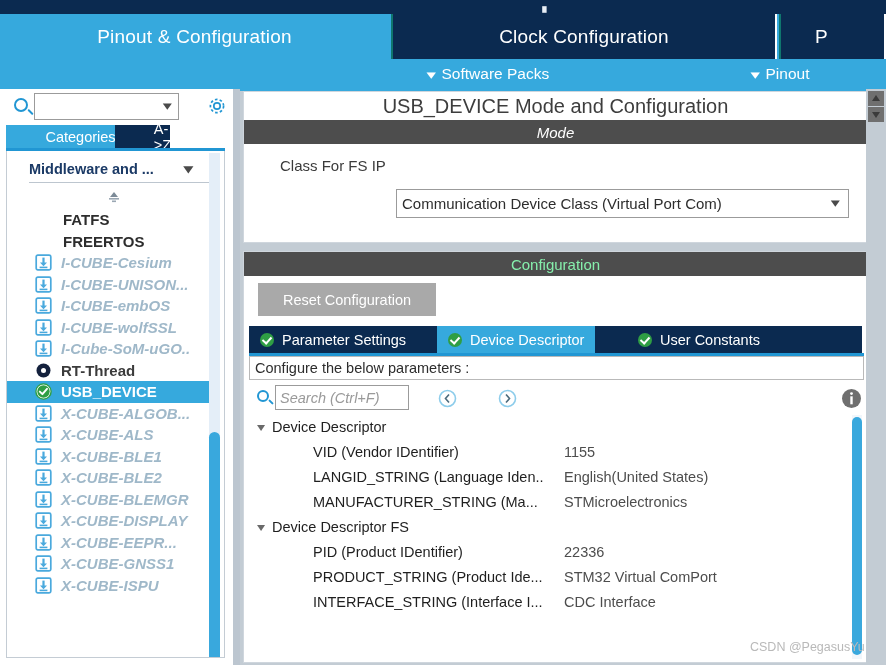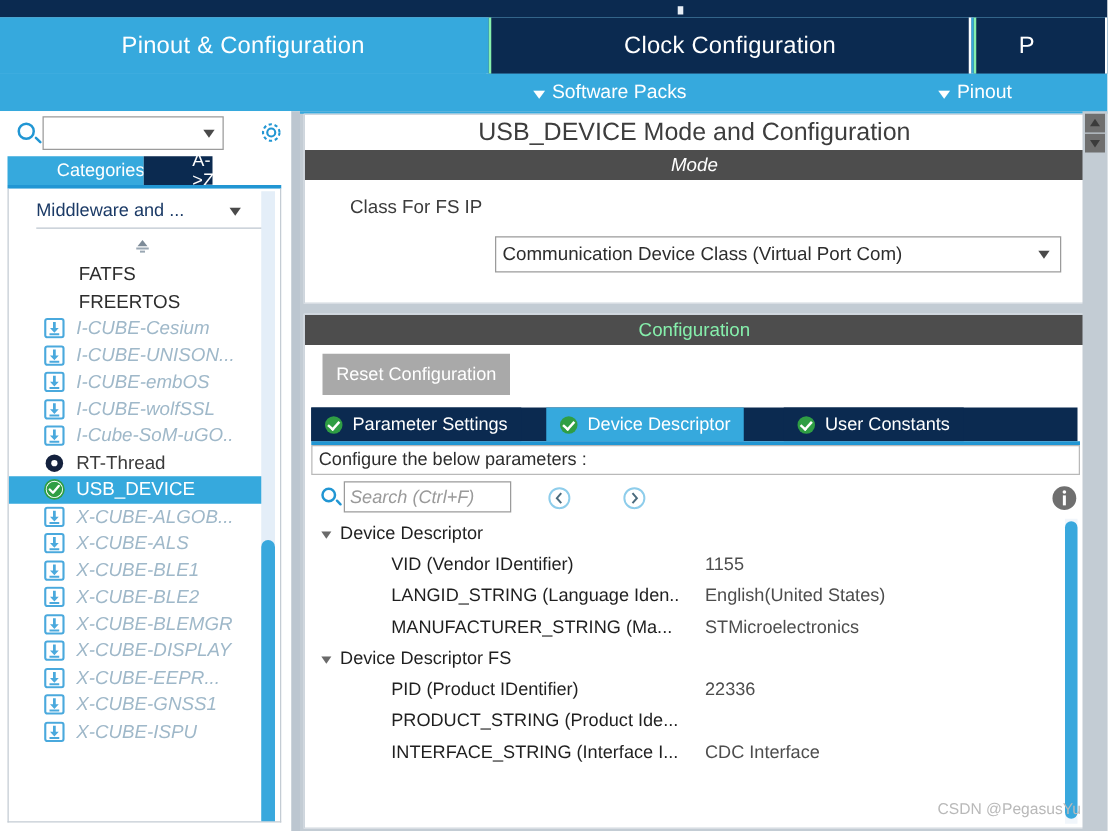--- a/index.html
+++ b/index.html
@@ -28,21 +28,21 @@
     position: absolute; left: 0; top: 14px; width: 886px; height: 45px;
     background: #36a9dd;
   }
   .mtab {
     position: absolute; top: 0; height: 45px;
     display: flex; align-items: center; justify-content: center;
     color: #ffffff; font-size: 19px; letter-spacing: .2px;
     cursor: pointer; user-select: none;
   }
   .mtab.active { background: #36a9dd; }
-  .mtab.inactive { background: #0b2a50; border-left: 2px solid #86efac; border-right: 2px solid #ffffff; }
+  .mtab.inactive { background: #0b2a50; border-left: 2px solid #0f766e; border-right: 2px solid #ffffff; }
   #tab-pinout-config { left: 0; width: 389px; }
   #tab-clock-config  { left: 391px; width: 386px; }
   #tab-next          { left: 779px; width: 107px; justify-content: flex-start; padding-left: 34px; }
 
   
   .subrow {
     position: absolute; left: 0; top: 59px; width: 886px; height: 30px;
     background: #36a9dd;
   }
   .subitem {
@@ -81,21 +81,21 @@
   .ctab {
     position: absolute; top: 0; height: 23px; display: flex; align-items: center;
     justify-content: center; color: #ffffff; font-size: 14.5px; cursor: pointer; user-select: none; padding-left: 40px;
   }
   #cat-tab-categories { left: 0; width: 109px; background: #36a9dd; }
   #cat-tab-az         { left: 109px; width: 55px; background: #0b2a50; }
   .catunderline { position: absolute; left: 6px; top: 59px; width: 219px; height: 3px; background: #2196d3; }
 
   .listbox {
     position: absolute; left: 6px; top: 62px; width: 219px; height: 507px;
-    background: #ffffff; border: 1px solid #c4ccd4; border-top: none; overflow: hidden;
+    background: #ffffff; border: 1px solid #c4ccd4; border-top: none; overflow: hidden; font-weight: bold;
   }
   .grouphdr {
     position: absolute; left: 22px; top: 6px; width: 165px; height: 24px;
     display: flex; align-items: center; color: #1b3a66; font-size: 14.5px; cursor: pointer;
   }
   .grouphdr .gchev { position: absolute; right: 2px; top: 4px; font-size: 13px; color:#4a4a4a; transform: scaleX(1.4); }
   .groupline { position: absolute; left: 22px; top: 31px; width: 185px; height: 1px; background: #bdc6cf; }
 
   .collapser { position: absolute; left: 96px; top: 38px; width: 22px; height: 16px; cursor: pointer; }
 
@@ -132,21 +132,21 @@
     position: absolute; left: 152px; top: 0; width: 453px; height: 29px;
     border: 1px solid #9b9b9b; background: #ffffff; display: flex; align-items: center;
     padding-left: 5px; font-size: 15px; color: #2d2d2d; cursor: pointer; margin-top: 37px;
   }
   .mode-select .caret { position: absolute; right: 9px; top: 5px; font-size: 13px; color: #4a4a4a; transform: scaleX(1.4); }
 
   .conf-card { position: absolute; left: 3px; top: 162px; width: 625px; height: 412px; background: #ffffff; border: 1px solid #cfd6dd; }
   .conf-hdr { position: absolute; left: 0; top: 0; width: 623px; height: 24px; background: #4d4d4d; color: #86efac; display: flex; align-items: center; justify-content: center; font-size: 15px; }
 
   .reset-btn {
-    position: absolute; left: 14px; top: 31px; width: 150px; height: 33px;
+    position: absolute; left: 14px; top: 31px; width: 178px; height: 33px;
     background: #a9a9a9; color: #ffffff; display: flex; align-items: center; justify-content: center;
     font-size: 14.5px; cursor: pointer; user-select: none;
   }
 
   .tabstrip { position: absolute; left: 5px; top: 74px; width: 613px; height: 27px; background: #0b2a50; }
   .ctab2 {
     position: absolute; top: 0; height: 27px; display: flex; align-items: center;
     padding: 0 11px; font-size: 14.5px; color: #ffffff; cursor: pointer; user-select: none;
     background: #0b2a50;
   }
@@ -515,20 +515,21 @@
             <div class="trow group">
               <span class="tchev">▾</span>
               <span>Device Descriptor FS</span>
             </div>
             <div class="trow leaf">
               <span class="pname">PID (Product IDentifier)</span>
               <span class="pval">22336</span>
             </div>
             <div class="trow leaf">
               <span class="pname">PRODUCT_STRING (Product Ide...</span>
+              <span class="pval">STM32 Virtual ComPort</span>
             </div>
             <div class="trow leaf">
               <span class="pname">INTERFACE_STRING (Interface I...</span>
               <span class="pval">CDC Interface</span>
             </div>
           </div>
         <div id="tree-sb"></div>
         <div id="tree-sb-thumb"></div>
       </div>
     </div>

